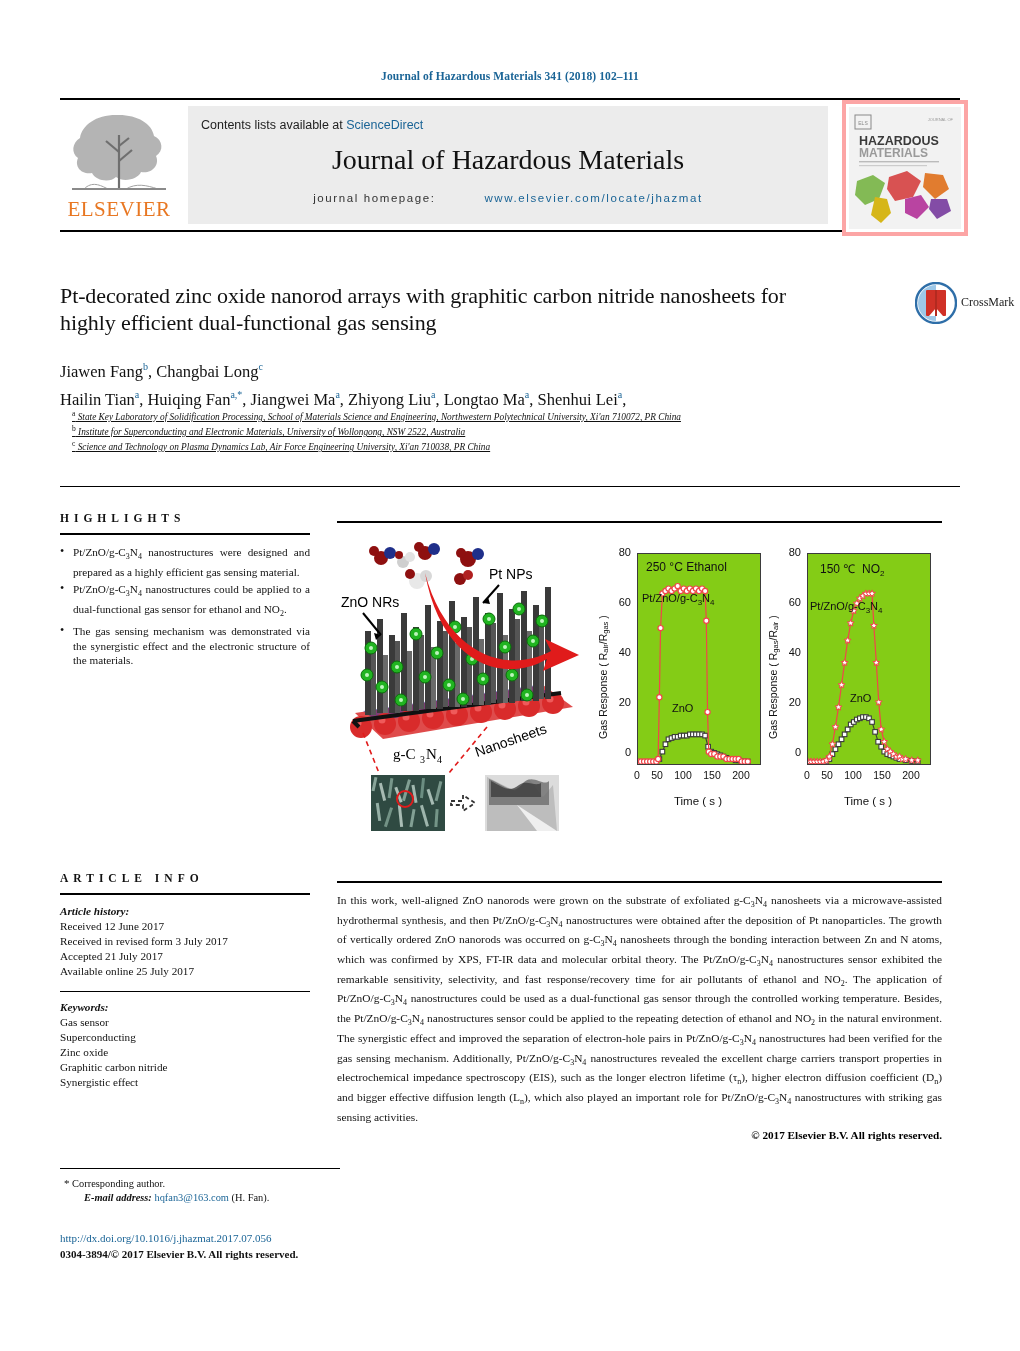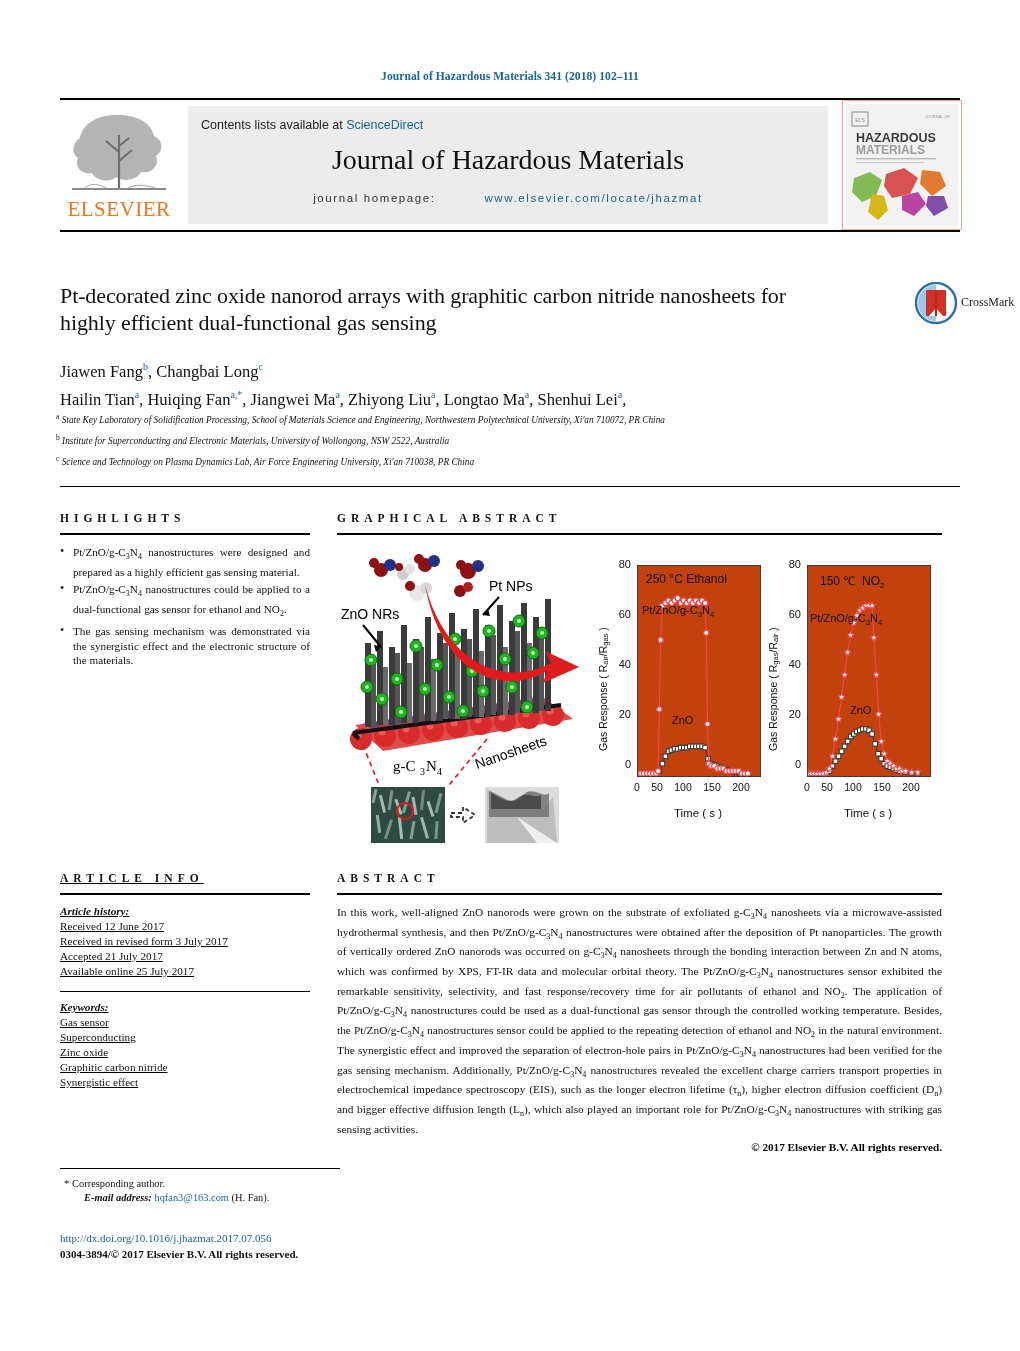--- a/index.html
+++ b/index.html
@@ -13,52 +13,52 @@
   .masthead{position:absolute;left:60px;top:98px;width:900px;height:130px;border-top:2.5px solid #000;border-bottom:2.5px solid #000;}
   .elsevier{position:absolute;left:0px;top:5px;width:118px;height:120px;}
   .elsevier-tree{position:absolute;left:6px;top:0px;width:106px;height:92px;}
   .elsevier-word{position:absolute;left:0px;top:92px;width:118px;text-align:center;font-family:"Liberation Serif",serif;font-size:21px;letter-spacing:0.5px;color:#E87722;font-weight:400;}
   .mastbox{position:absolute;left:128px;top:6px;width:640px;height:118px;background:#ececec;}
   .contents{position:absolute;left:0;top:12px;width:640px;text-align:left;font-family:"Liberation Sans",sans-serif;font-size:12.5px;color:#222;padding-left:13px;}
   .contents .sd{color:#1a6496;}
   .jtitle{position:absolute;left:0;top:38px;width:640px;text-align:center;font-family:"Liberation Serif",serif;font-size:28px;color:#111;}
   .jhome{position:absolute;left:0;top:86px;width:640px;text-align:center;font-family:"Liberation Sans",sans-serif;font-size:11.5px;letter-spacing:1.6px;color:#333;}
   .jhome .lnk{color:#1a6496;margin-left:44px;}
-  .coverwrap{position:absolute;left:782px;top:0px;width:118px;height:128px;border:1px solid #fca5a5;background:#fff;padding:0;}
+  .coverwrap{position:absolute;left:782px;top:0px;width:118px;height:128px;border:4px solid #fca5a5;background:#fff;padding:0;}
   .cover{position:absolute;left:3px;top:3px;width:112px;height:122px;overflow:hidden;background:linear-gradient(#f4f4f4,#e8e8e8);}
 
   
   .titleblock{position:absolute;left:60px;top:282px;width:900px;}
   h1.title{margin:0;font-family:"Liberation Serif",serif;font-weight:400;font-size:22px;line-height:27px;width:740px;color:#111;letter-spacing:-0.1px;}
   .crossmark{position:absolute;left:800px;top:0px;width:150px;height:50px;}
   .cm-badge{position:absolute;left:55px;top:0px;width:42px;height:42px;}
   .cm-text{position:absolute;left:101px;top:13px;font-family:"Liberation Serif",serif;font-size:12px;color:#222;}
 
   .authors{position:absolute;left:60px;top:355px;width:830px;font-family:"Liberation Serif",serif;font-size:16.5px;line-height:23px;color:#111;}
   .authors sup{color:#1a6496;font-size:10px;vertical-align:super;}
-  .affils{position:absolute;left:56px;top:408px;width:860px;font-family:"Liberation Serif",serif;font-style:italic;font-size:9.3px;line-height:18px;color:#111;}
+  .affils{position:absolute;left:72px;top:408px;width:860px;font-family:"Liberation Serif",serif;font-style:italic;font-size:9.3px;line-height:11px;color:#111;text-decoration:underline;}
   .affils sup{font-style:normal;font-size:7.5px;vertical-align:super;}
 
   .hrule-main{position:absolute;left:60px;top:486px;width:900px;border-top:1px solid #000;}
 
   
   .sechead{font-family:"Liberation Serif",serif;font-weight:bold;font-size:11.5px;letter-spacing:5px;color:#111;}
   .secrule{border-top:2px solid #000;margin-top:9px;}
 
   .hl-col{position:absolute;left:60px;top:512px;width:250px;}
   .hl-list{margin:10px 0 0 0;padding:0;list-style:none;}
   .hl-list li{position:relative;padding-left:13px;margin-bottom:3px;font-family:"Liberation Serif",serif;font-size:11.2px;line-height:14.4px;text-align:justify;color:#111;}
   .hl-list li:before{content:"\2022";position:absolute;left:0;top:-1px;font-size:12px;}
   .hl-list sub{font-size:8px;}
 
   .ga-col{position:absolute;left:337px;top:512px;width:605px;}
   .ga-figure{position:relative;margin-top:12px;width:605px;height:300px;}
 
   
-  .ai-col{position:absolute;left:60px;top:872px;width:250px;text-decoration:underline;}
+  .ai-col{position:absolute;left:60px;top:872px;width:250px;}
   .ai-body{font-family:"Liberation Serif",serif;font-size:11.2px;line-height:15px;color:#111;margin-top:9px;}
   .ai-body .it{font-style:italic;font-weight:bold;}
   .ai-sep{border-top:1.6px solid #000;margin:12px 0 8px 0;}
 
   .ab-col{position:absolute;left:337px;top:872px;width:605px;}
   .ab-body{font-family:"Liberation Serif",serif;font-size:11.4px;line-height:15.4px;text-align:justify;color:#111;margin-top:10px;}
   .ab-body sub{font-size:8px;}
   .ab-copy{text-align:right;font-weight:bold;margin-top:4px;font-size:11.2px;}
 
   
@@ -71,21 +71,21 @@
   .issn{position:absolute;left:60px;top:1248px;font-family:"Liberation Serif",serif;font-size:11px;font-weight:bold;color:#111;}
 
   
   .ga-schematic{position:absolute;left:0;top:0;width:258px;height:300px;}
   .chartbox{position:absolute;top:14px;width:172px;height:272px;}
   .chartbox.c1{left:262px;}
   .chartbox.c2{left:432px;}
   .ylab{position:absolute;left:-2px;top:28px;width:18px;height:200px;font-family:"Liberation Sans",sans-serif;font-size:10.5px;color:#111;
         writing-mode:vertical-rl;transform:rotate(180deg);text-align:center;white-space:nowrap;}
   .ylab sub{font-size:7.5px;}
-  .plotframe{position:absolute;left:38px;top:4px;width:122px;height:210px;border:1.6px solid #3b3b3b;background:#c2410c;}
+  .plotframe{position:absolute;left:38px;top:4px;width:122px;height:210px;border:1.6px solid #3b3b3b;background:#84cc16;}
   .ticklabel{position:absolute;font-family:"Liberation Sans",sans-serif;font-size:11px;color:#111;text-align:right;}
   .xticklabel{position:absolute;font-family:"Liberation Sans",sans-serif;font-size:10.5px;color:#111;text-align:center;}
   .xaxislab{position:absolute;left:38px;top:246px;width:122px;text-align:center;font-family:"Liberation Sans",sans-serif;font-size:11.5px;color:#111;}
   .plotcap{position:absolute;font-family:"Liberation Sans",sans-serif;font-size:11px;color:#111;white-space:nowrap;}
   .plotcap sub{font-size:8px;}
   .plotcap.big{font-size:12px;}
 </style>
 </head>
 <body>
 
@@ -180,21 +180,20 @@
     <div class="sechead">HIGHLIGHTS</div>
     <div class="secrule"></div>
     <ul class="hl-list">
       <li>Pt/ZnO/g-C<sub>3</sub>N<sub>4</sub> nanostructures were designed and prepared as a highly efficient gas sensing material.</li>
       <li>Pt/ZnO/g-C<sub>3</sub>N<sub>4</sub> nanostructures could be applied to a dual-functional gas sensor for ethanol and NO<sub>2</sub>.</li>
       <li>The gas sensing mechanism was demonstrated via the synergistic effect and the electronic structure of the materials.</li>
     </ul>
   </div>
 
   <div class="ga-col">
-    <div class="sechead">GRAPHICAL ABSTRACT</div>
     <div class="secrule"></div>
 
     <div class="ga-figure">
 
       <svg class="ga-schematic" viewBox="0 0 258 300">
 
         <g>
           <circle cx="44" cy="23" r="7" fill="#8e1010"></circle>
             <circle cx="53" cy="18" r="6" fill="#1f2f8a"></circle>
             <circle cx="37" cy="16" r="5" fill="#8e1010"></circle>
@@ -602,21 +601,20 @@
       <div class="it">Keywords:</div>
       <div>Gas sensor</div>
       <div>Superconducting</div>
       <div>Zinc oxide</div>
       <div>Graphitic carbon nitride</div>
       <div>Synergistic effect</div>
     </div>
   </div>
 
   <div class="ab-col">
-    <div class="sechead">ABSTRACT</div>
     <div class="secrule"></div>
     <div class="ab-body">In this work, well-aligned ZnO nanorods were grown on the substrate of exfoliated g-C<sub>3</sub>N<sub>4</sub> nanosheets via a microwave-assisted hydrothermal synthesis, and then Pt/ZnO/g-C<sub>3</sub>N<sub>4</sub> nanostructures were obtained after the deposition of Pt nanoparticles. The growth of vertically ordered ZnO nanorods was occurred on g-C<sub>3</sub>N<sub>4</sub> nanosheets through the bonding interaction between Zn and N atoms, which was confirmed by XPS, FT-IR data and molecular orbital theory. The Pt/ZnO/g-C<sub>3</sub>N<sub>4</sub> nanostructures sensor exhibited the remarkable sensitivity, selectivity, and fast response/recovery time for air pollutants of ethanol and NO<sub>2</sub>. The application of Pt/ZnO/g-C<sub>3</sub>N<sub>4</sub> nanostructures could be used as a dual-functional gas sensor through the controlled working temperature. Besides, the Pt/ZnO/g-C<sub>3</sub>N<sub>4</sub> nanostructures sensor could be applied to the repeating detection of ethanol and NO<sub>2</sub> in the natural environment. The synergistic effect and improved the separation of electron-hole pairs in Pt/ZnO/g-C<sub>3</sub>N<sub>4</sub> nanostructures had been verified for the gas sensing mechanism. Additionally, Pt/ZnO/g-C<sub>3</sub>N<sub>4</sub> nanostructures revealed the excellent charge carriers transport properties in electrochemical impedance spectroscopy (EIS), such as the longer electron lifetime (τ<sub>n</sub>), higher electron diffusion coefficient (D<sub>n</sub>) and bigger effective diffusion length (L<sub>n</sub>), which also played an important role for Pt/ZnO/g-C<sub>3</sub>N<sub>4</sub> nanostructures with striking gas sensing activities.</div>
     <div class="ab-copy">© 2017 Elsevier B.V. All rights reserved.</div>
   </div>
 
   <div class="foot-rule"></div>
   <div class="foot">
     <div style="padding-left:14px;text-indent:-10px;">
       <span class="star">*</span>
       <span>Corresponding author.</span>

